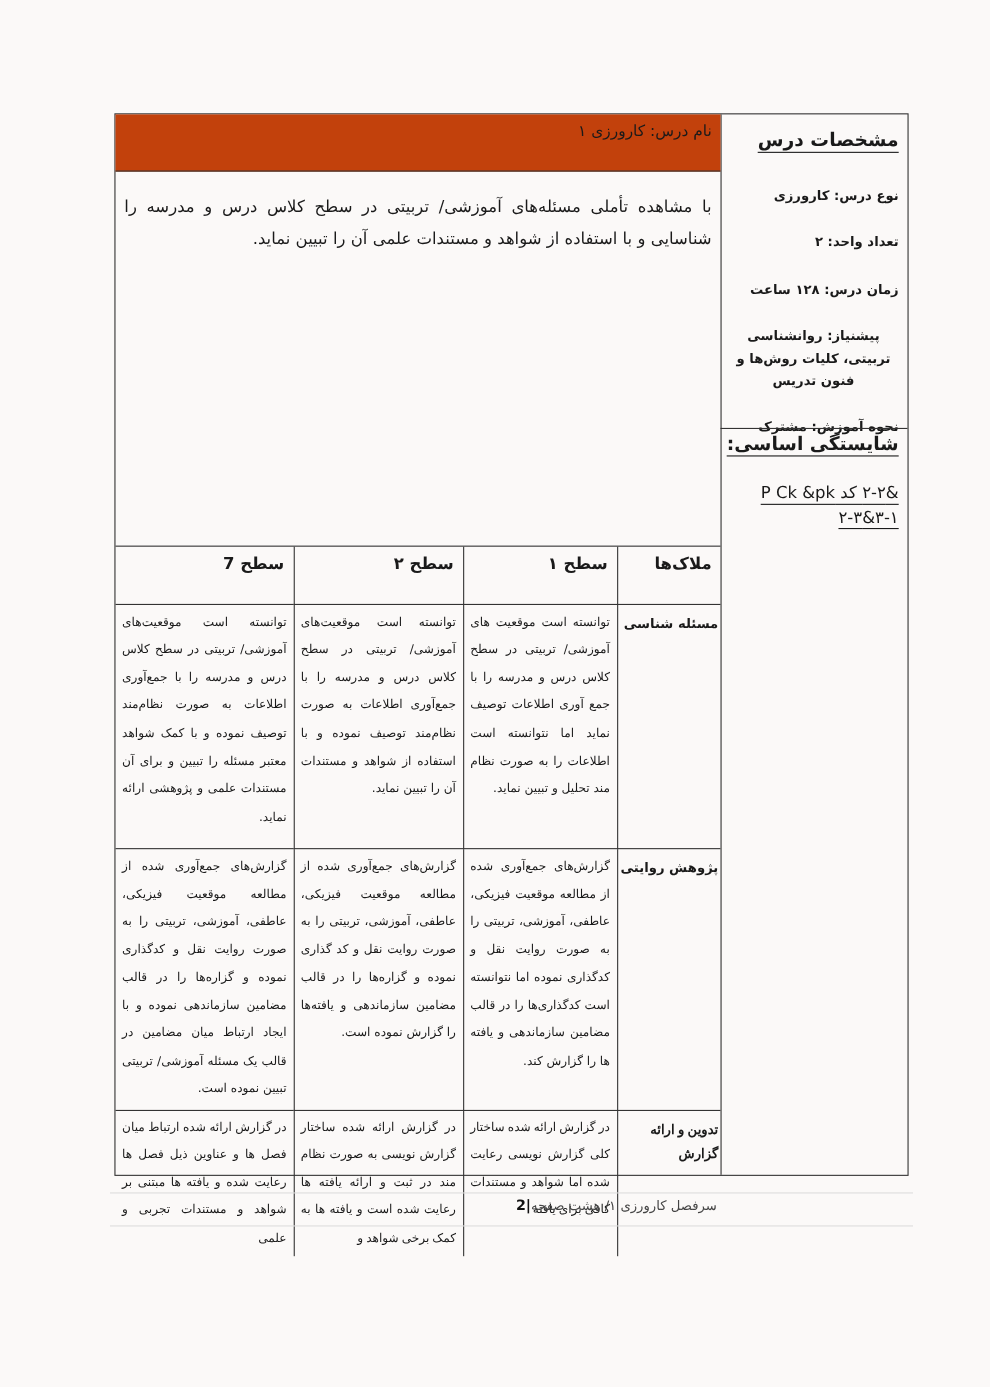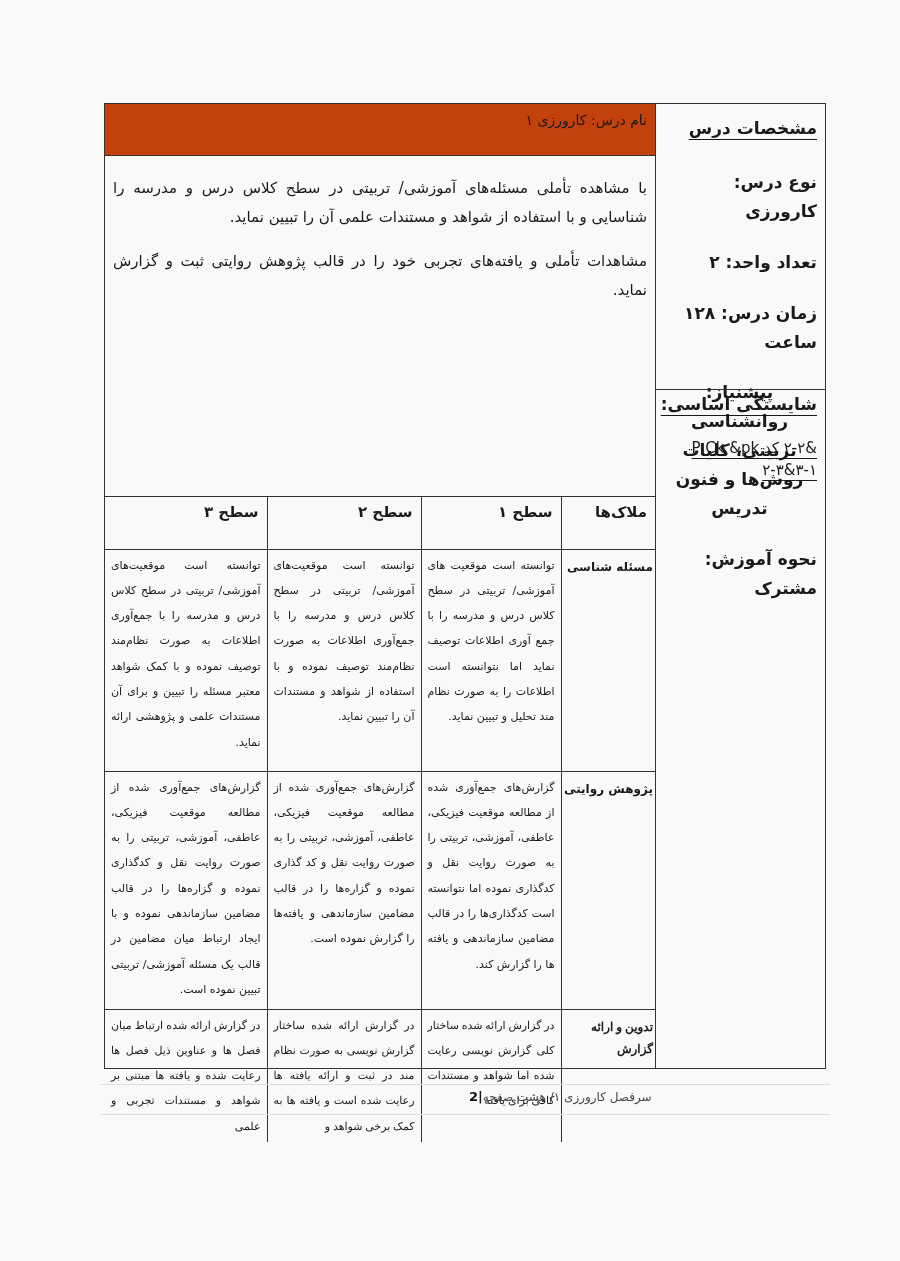--- a/index.html
+++ b/index.html
@@ -21,21 +21,21 @@
   
   .specs {
     position: absolute; right: 0; top: 0; width: 170px; height: 100%;
     border-left: 1.5px solid #333; box-sizing: border-box;
     padding: 8px 8px 0 6px;
   }
   .specs-title {
     font-weight: bold; font-size: 17px; text-decoration: underline;
     text-underline-offset: 5px; margin: 6px 0 30px 0;
   }
-  .spec { font-size: 17px; font-weight: bold; margin-bottom: 22px; line-height: 1.7; }
+  .spec { font-size: 12px; font-weight: bold; margin-bottom: 22px; line-height: 1.7; }
   .spec.multi { margin-bottom: 22px; text-align: center; }
   .comp-sep {
     position: absolute; right: 0; width: 170px; top: 285px;
     border-top: 1.5px solid #333;
   }
   .comp-title {
     position: absolute; right: 8px; top: 290px;
     font-weight: bold; font-size: 17px; text-decoration: underline; text-underline-offset: 5px;
   }
   .code-line {
@@ -95,36 +95,35 @@
     </div>
     <div class="comp-sep"></div>
     <div class="comp-title">شایستگی اساسی:</div>
     <div class="code-line" style="top:335px;">&amp;۲-۲ کد P Ck &amp;pk</div>
     <div class="code-line" style="top:357px;">۳-۱&amp;۲-۳</div>
 
     <div class="main">
       <div class="course-name">نام درس: کارورزی ۱</div>
       <div class="goals-block">
         <div class="goal goal1">با مشاهده تأملی مسئله‌های آموزشی/ تربیتی در سطح کلاس درس و مدرسه را شناسایی و با استفاده از شواهد و مستندات علمی آن را تبیین نماید.</div>
-        <div class="goal goal2">مشاهدات تأملی و یافته‌های تجربی خود را در قالب پژوهش روایتی ثبت و گزارش نماید.</div>
       </div>
 
       <table class="rubric">
         <colgroup>
           <col style="width:94px">
             <col style="width:140px">
             <col style="width:154px">
             <col>
         </colgroup>
         <tbody>
             <tr>
           <th>ملاک‌ها</th>
           <th>سطح ۱</th>
           <th>سطح ۲</th>
-          <th>سطح ۳</th>
+          <th>سطح 7</th>
         </tr>
         <tr class="row1">
           <td class="crit">مسئله شناسی</td>
           <td class="lvl">توانسته است موقعیت های آموزشی/ تربیتی در سطح کلاس درس و مدرسه را با جمع آوری اطلاعات توصیف نماید اما نتوانسته است اطلاعات را به صورت نظام مند تحلیل و تبیین نماید.</td>
           <td class="lvl">توانسته است موقعیت‌های آموزشی/ تربیتی در سطح کلاس درس و مدرسه را با جمع‌آوری اطلاعات به صورت نظام‌مند توصیف نموده و با استفاده از شواهد و مستندات آن را تبیین نماید.</td>
           <td class="lvl">توانسته است موقعیت‌های آموزشی/ تربیتی در سطح کلاس درس و مدرسه را با جمع‌آوری اطلاعات به صورت نظام‌مند توصیف نموده و با کمک شواهد معتبر مسئله را تبیین و برای آن مستندات علمی و پژوهشی ارائه نماید.</td>
         </tr>
         <tr class="row2">
           <td class="crit">پژوهش روایتی</td>
           <td class="lvl">گزارش‌های جمع‌آوری شده از مطالعه موقعیت فیزیکی، عاطفی، آموزشی، تربیتی را به صورت روایت نقل و کدگذاری نموده اما نتوانسته است کدگذاری‌ها را در قالب مضامین سازماندهی و یافته ها را گزارش کند.</td>

